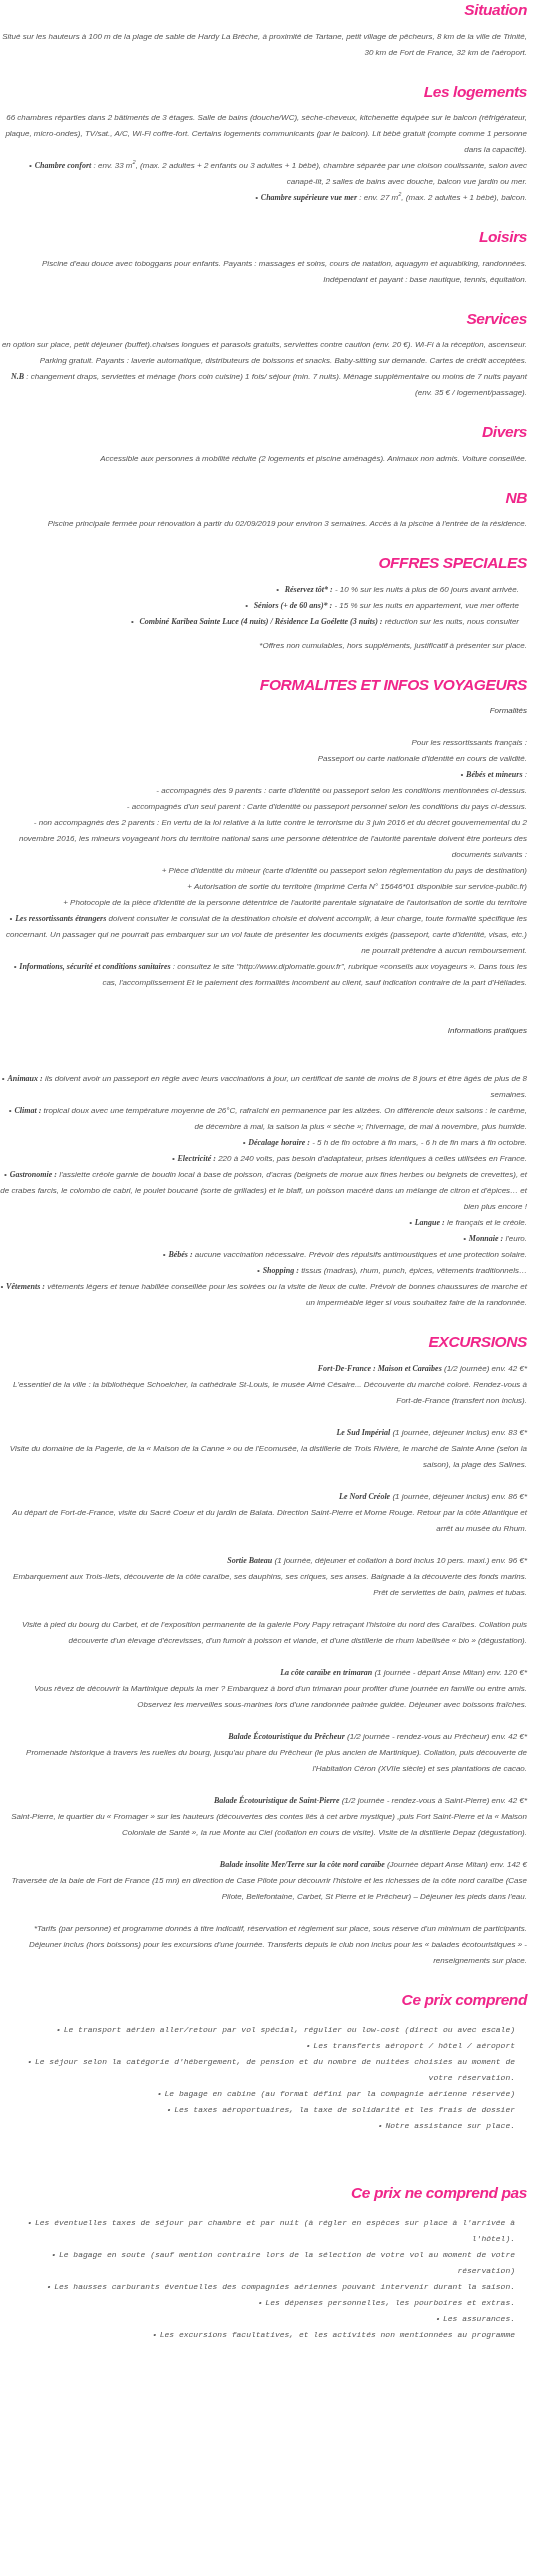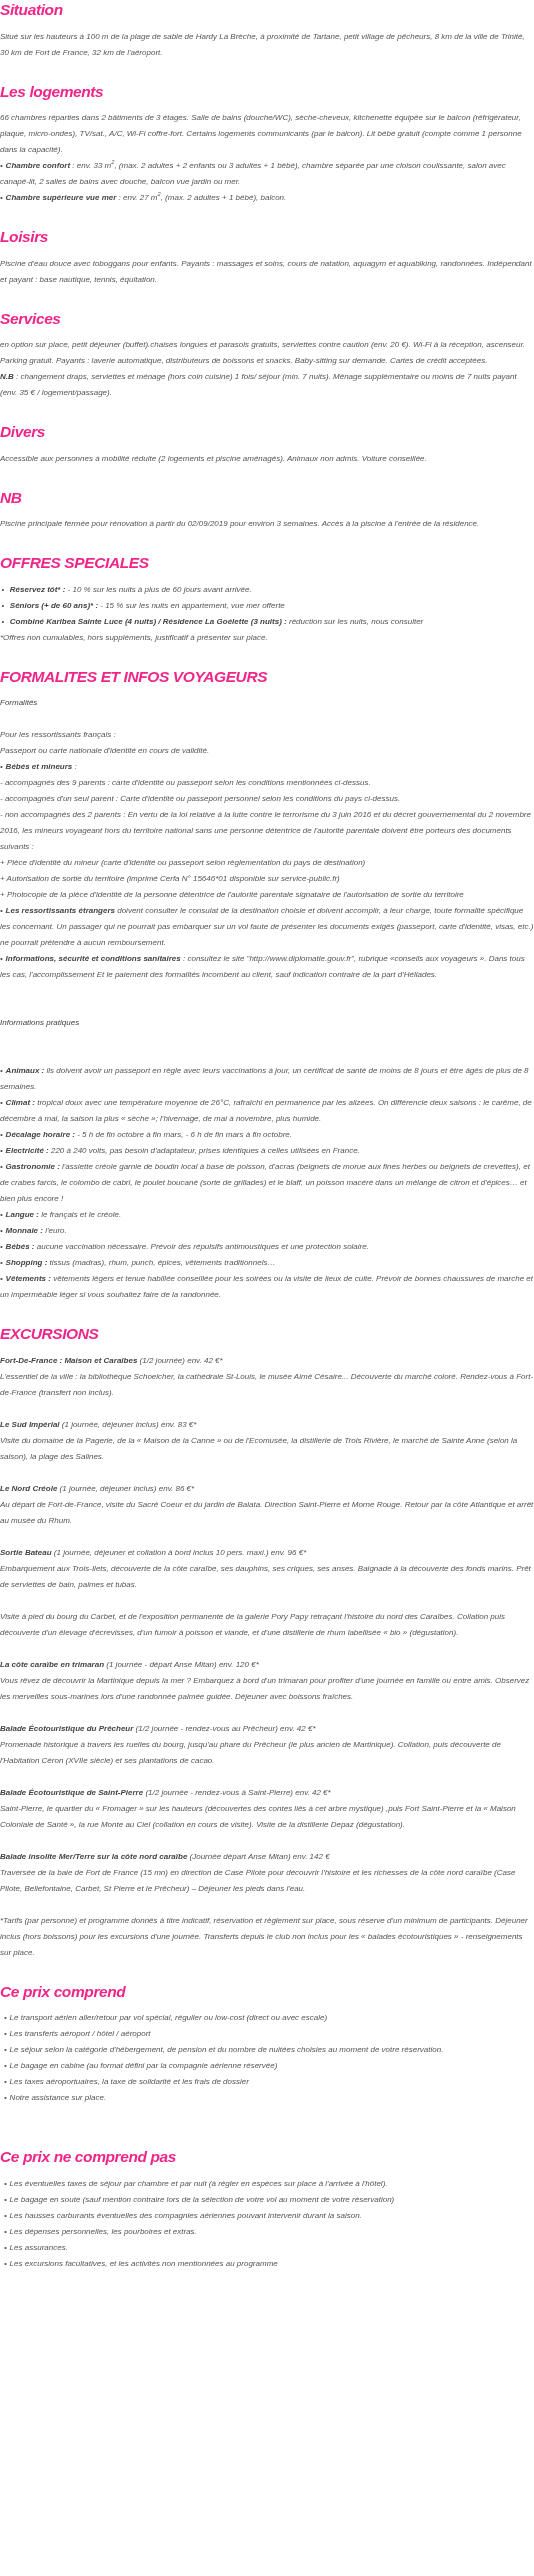--- a/index.html
+++ b/index.html
@@ -4,42 +4,42 @@
 <style>
   html, body { margin: 0; padding: 0; background: #ffffff; }
   body {
     width: 535px;
     font-family: "Liberation Sans", sans-serif;
     color: #555555;
     font-size: 8px;
     line-height: 16px;
     font-style: italic;
   }
-  .page { padding: 0 0 7px 0; }
+  .page { padding: 0 8px 7px 0; text-align: right; }
   h2.section-title {
     color: #f0268a;
     font-family: "Liberation Sans", sans-serif;
     font-style: italic;
     font-weight: bold;
     font-size: 15.5px;
     line-height: 20px;
     margin: 0 0 8.5px 0;
     letter-spacing: -0.4px;
   }
   .section { margin-bottom: 21px; }
   .section:first-child h2 { margin-top: 0; }
   p { margin: 0; }
-  .bold { font-weight: bold; color: #444; }
+  .bold { font-weight: bold; color: #444; font-family: Liberation Serif, serif; }
   .bullet::before { content: "\2022"; margin-right: 2.8px; }
   .spacer { height: 16px; }
   .excursion { margin-bottom: 16px; }
   .subheading { font-weight: normal; color: #444; }
-  ul.offer-list { list-style: none; margin: 0; padding: 0 0 0 1.4px; }
+  ul.offer-list { list-style: none; margin: 8px; padding: 0 0 0 1.4px; }
   ul.offer-list li::before { content: "\2022"; margin-right: 5.6px; font-style: normal; }
-  ul.plain-list { list-style: none; margin: 4px; padding: 0; }
+  ul.plain-list { list-style: none; margin: 12px; padding: 0; font-family: Liberation Mono, monospace; }
   ul.plain-list li::before { content: "\2022"; margin-right: 2.8px; }
   sup { font-size: 5.6px; line-height: 0; }
 </style>
 </head>
 <body>
 
 <div class="page">
 
   <section class="section">
     <h2 class="section-title">Situation</h2>

